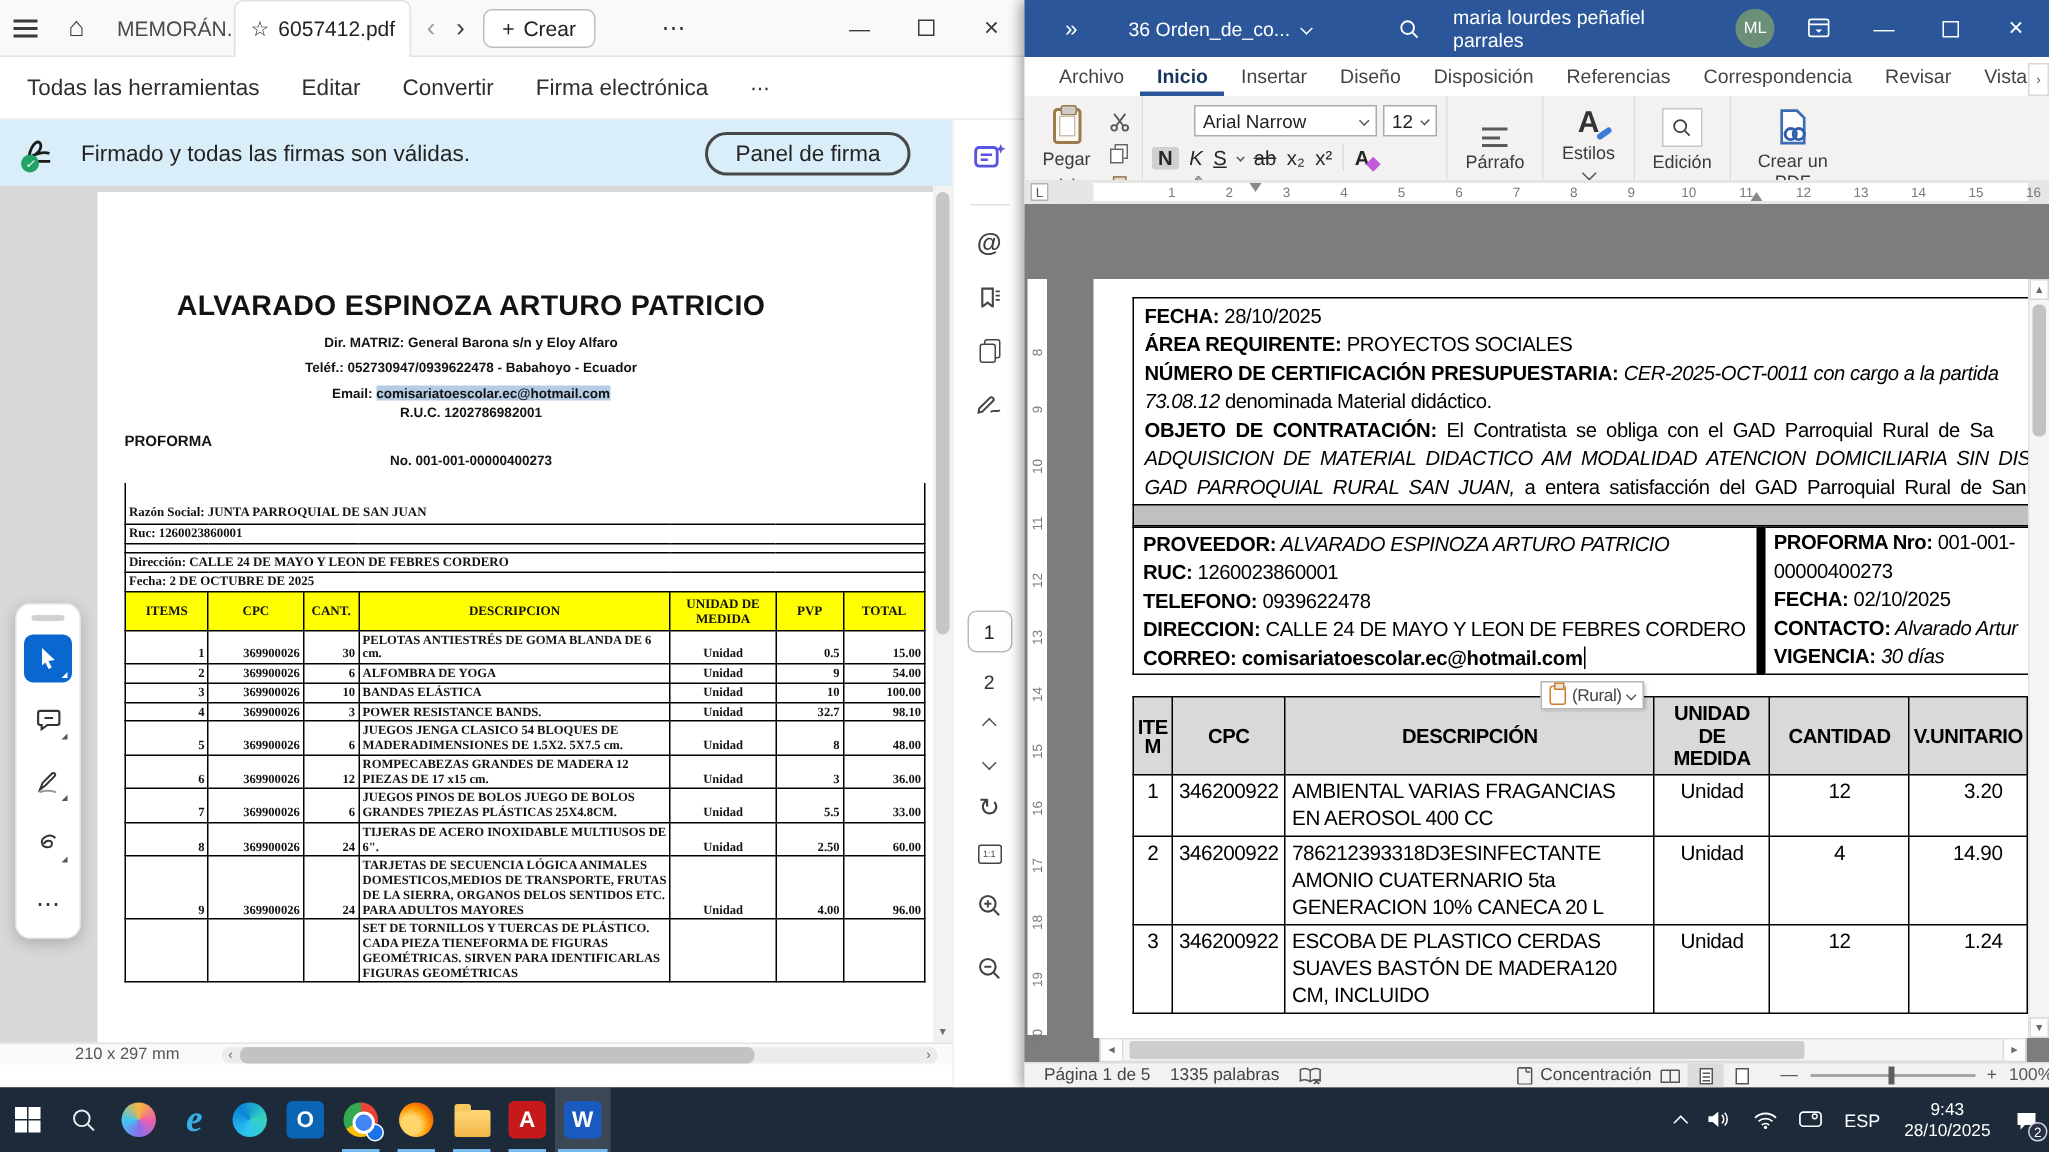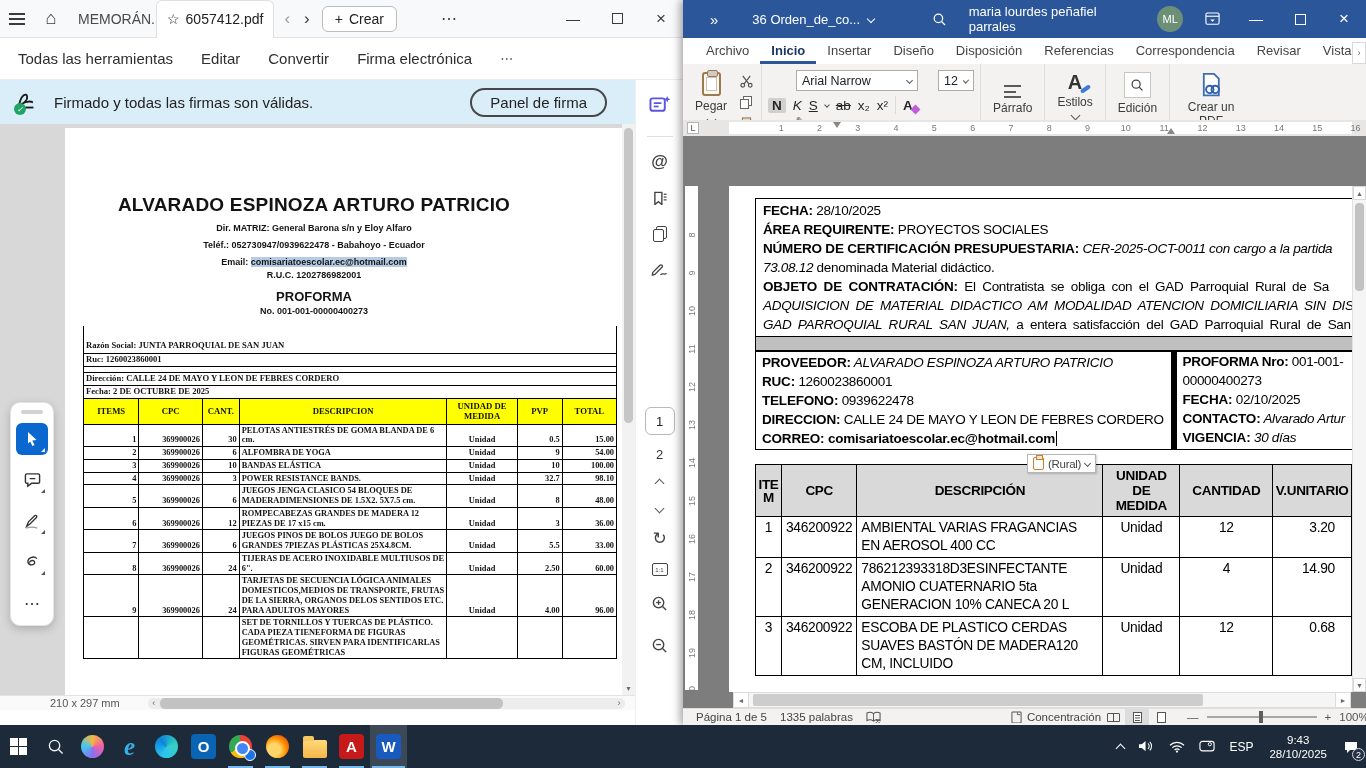--- a/index.html
+++ b/index.html
@@ -29,21 +29,21 @@
   .sig-check { position:absolute; left:-2px; bottom:-2px; width:12px; height:12px; border-radius:50%; background:#21a366; color:#fff; font-size:8px; display:flex; align-items:center; justify-content:center; }
   .a-banner .btxt { font-size:15px; color:#232323; }
   .pfbtn { margin-left:auto; margin-right:14px; border:2px solid #474747; border-radius:16px; padding:4px 18px; font-size:15px; color:#232323; background:transparent; white-space:nowrap; }
 
   .a-doc { position:absolute; left:0; top:124px; width:635px; height:586px; background:#d8d8d8; overflow:hidden; }
   .pdf-page { position:absolute; left:65px; top:4px; width:557px; height:620px; background:#fff; overflow:hidden; color:#131313; }
   .pc { width:462px; margin-left:18px; }
   .pdf-title { margin-top:66px; text-align:center; font-size:19px; font-weight:bold; letter-spacing:.2px; }
   .pdf-sub { text-align:center; font-size:9px; font-weight:bold; margin-top:7px; }
   .hl { background:#b5cce4; }
-  .pdf-proforma { text-align:center; font-size:13px; font-weight:bold; margin-top:9px; }
+  .pdf-proforma { text-align:left; font-size:10px; font-weight:bold; margin-top:9px; }
   .pdf-no { text-align:center; font-size:9px; font-weight:bold; margin-top:2px; }
   .ptable { border-collapse:collapse; width:534px; margin-top:10px; font-family:"Liberation Serif",serif; font-size:8.4px; font-weight:bold; line-height:1.16; }
   .ptable td, .ptable th { border:1px solid #000; padding:1px 2px; vertical-align:bottom; }
   .ptable .inf { border:none; border-bottom:1px solid #000; border-left:1px solid #000; border-right:1px solid #000; font-size:8.6px; height:13px; vertical-align:middle; }
   .ptable .inf0 { border-bottom:none; height:14px; }
   .ptable th { background:#ffff00; text-align:center; vertical-align:middle; font-size:8.7px; height:26px; }
   .num { text-align:right; }
   .ctr { text-align:center; }
   .a-vscroll { position:absolute; right:0; top:0; width:13px; height:586px; background:#f2f2f2; }
   .a-vscroll .thumb { position:absolute; left:2px; top:4px; width:9px; height:295px; background:#c6c6c6; border-radius:5px; }
@@ -106,21 +106,21 @@
   .clip { width:19px; height:24px; background:#fdf8ef; border:2px solid #9a7b4f; border-radius:3px; position:relative; }
   .clip::before { content:""; position:absolute; top:-4px; left:3px; width:9px; height:5px; background:#cfcbc4; border:1px solid #9a7b4f; border-radius:2px; }
   .clip::after { content:""; position:absolute; top:3px; left:2px; width:9px; height:12px; background:#fff; border:1px solid #c9c0b2; }
   .minicol { display:flex; flex-direction:column; gap:5px; margin-left:4px; padding-top:3px; }
   .mini { width:18px; height:16px; display:flex; align-items:center; justify-content:center; }
   .copy-g { position:relative; width:12px; height:13px; }
   .copy-g i { position:absolute; width:9px; height:10px; border:1.2px solid #666; background:#fff; }
   .copy-g i:first-child { left:3px; top:0; }
   .copy-g i:last-child { left:0; top:3px; }
   .fontgrp { display:flex; flex-direction:column; gap:4px; }
-  .selrow { display:flex; gap:20px;padding-left:28px; }
+  .selrow { display:flex; gap:4px;padding-left:28px; }
   .fsel { background:#fff; border:1px solid #acacac; height:21px; display:flex; align-items:center; padding:0 5px; gap:6px; font-size:12.5px; color:#222; }
   .fname { width:122px; justify-content:space-between; }
   .fsize { width:36px; justify-content:space-between; }
   .fsel .chev { width:5px; height:5px; border-width:1.3px; }
   .fxrow { display:flex; align-items:center; gap:7px; height:20px; }
   .fx { font-size:13.5px; color:#262626; display:flex; align-items:flex-end; gap:2px; }
   .fx.pressed { background:#d2d0ce; padding:0 4px; border-radius:2px; font-weight:bold; }
   .underl { text-decoration:underline; }
   .strike { text-decoration:line-through; }
   .vdiv { width:1px; height:18px; background:#dcdad8; }
@@ -807,21 +807,21 @@
                 <td class="td-c">4</td>
                 <td class="td-r">14.90</td>
               </tr>
 
               <tr>
                 <td class="td-c">3</td>
                 <td>346200922</td>
                 <td>ESCOBA DE PLASTICO CERDAS SUAVES BASTÓN DE MADERA120 CM, INCLUIDO</td>
                 <td class="td-c">Unidad</td>
                 <td class="td-c">12</td>
-                <td class="td-r">0.68</td>
+                <td class="td-r">1.24</td>
               </tr>
             </tbody>
           </table>
       </div>
 
       <div class="w-vscroll">
         <span class="sbx" style="top:0">▲</span>
         <div class="thumb"></div>
         <span class="sbx" style="bottom:0">▼</span>
       </div>

